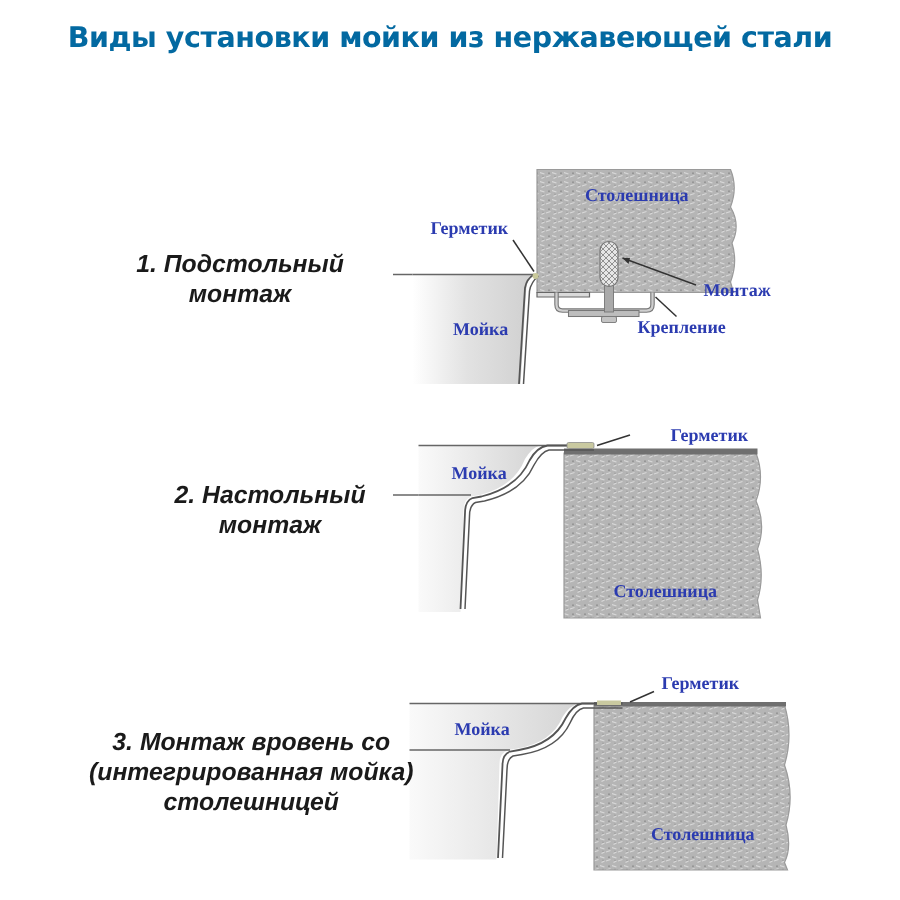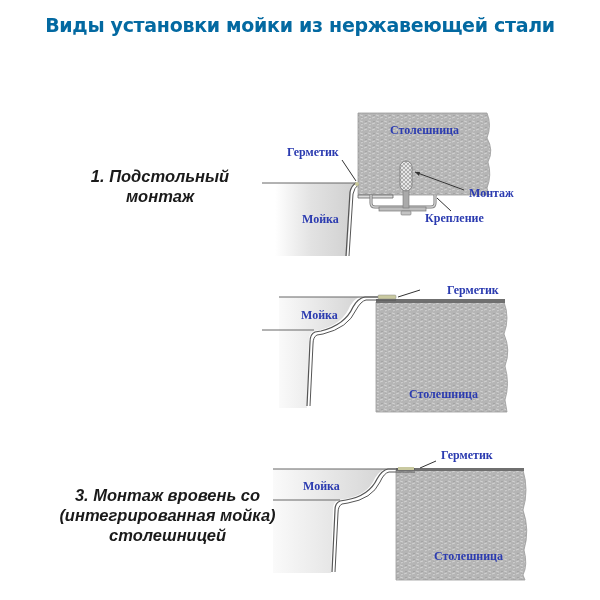--- a/index.html
+++ b/index.html
@@ -99,20 +99,21 @@
 </svg>
 
 <div class="label" style="left:55px; top:166px; width:210px;">1. Подстольный монтаж</div>
 <div class="blue" style="left:287px; top:145px;">Герметик</div>
 <div class="blue" style="left:390px; top:123px;">Столешница</div>
 <div class="blue" style="left:302px; top:212px;">Мойка</div>
 <div class="blue" style="left:469px; top:186px;">Монтаж</div>
 <div class="blue" style="left:425px; top:211px;text-align:right;">Крепление</div>
 
 <div class="label" style="left:85px; top:320px; width:190px;">
+  <div>2. Настольный монтаж</div>
 </div>
 <div class="blue" style="left:447px; top:283px;">Герметик</div>
 <div class="blue" style="left:409px; top:387px;">Столешница</div>
 <div class="blue" style="left:301px; top:308px;">Мойка</div>
 
 <div class="label" style="left:55px; top:485px; width:225px;">
   <div>3. Монтаж вровень со</div>
   <div>(интегрированная мойка)</div>
   <div>столешницей</div>
 </div>

